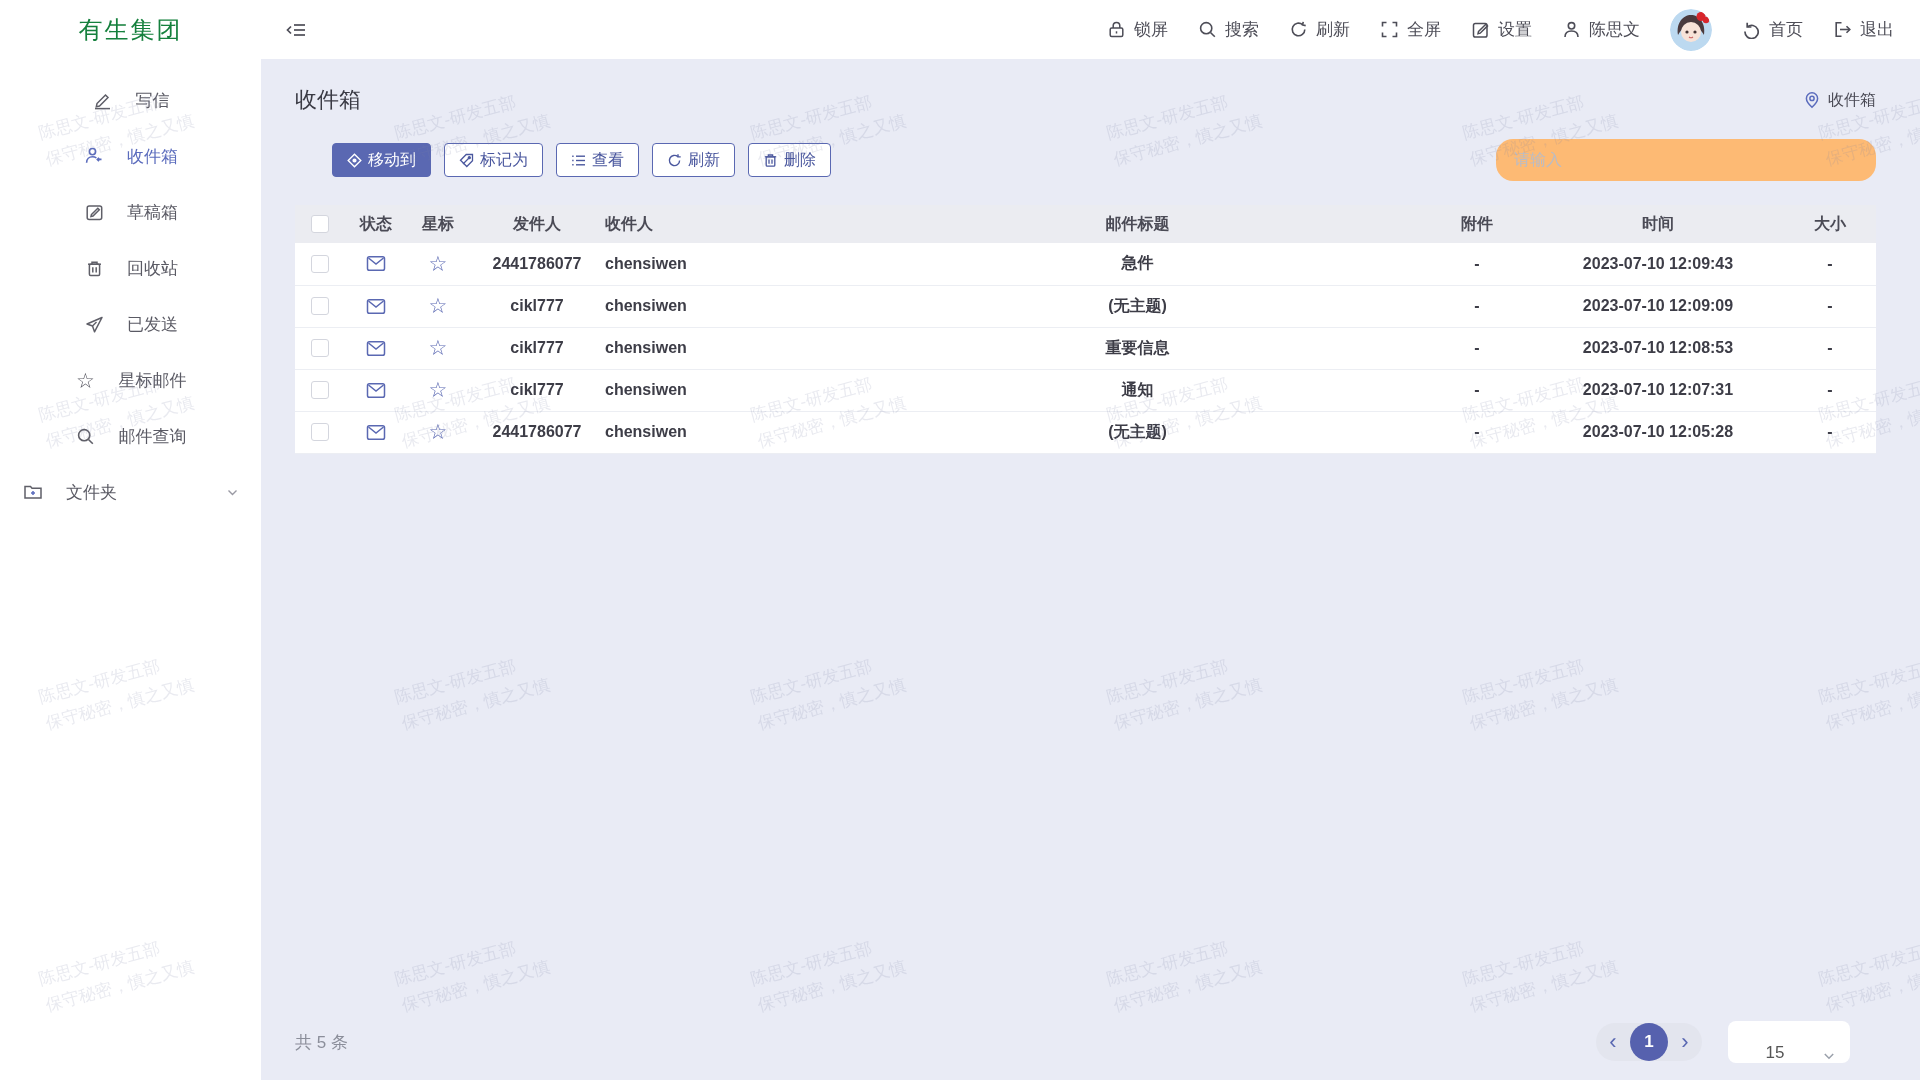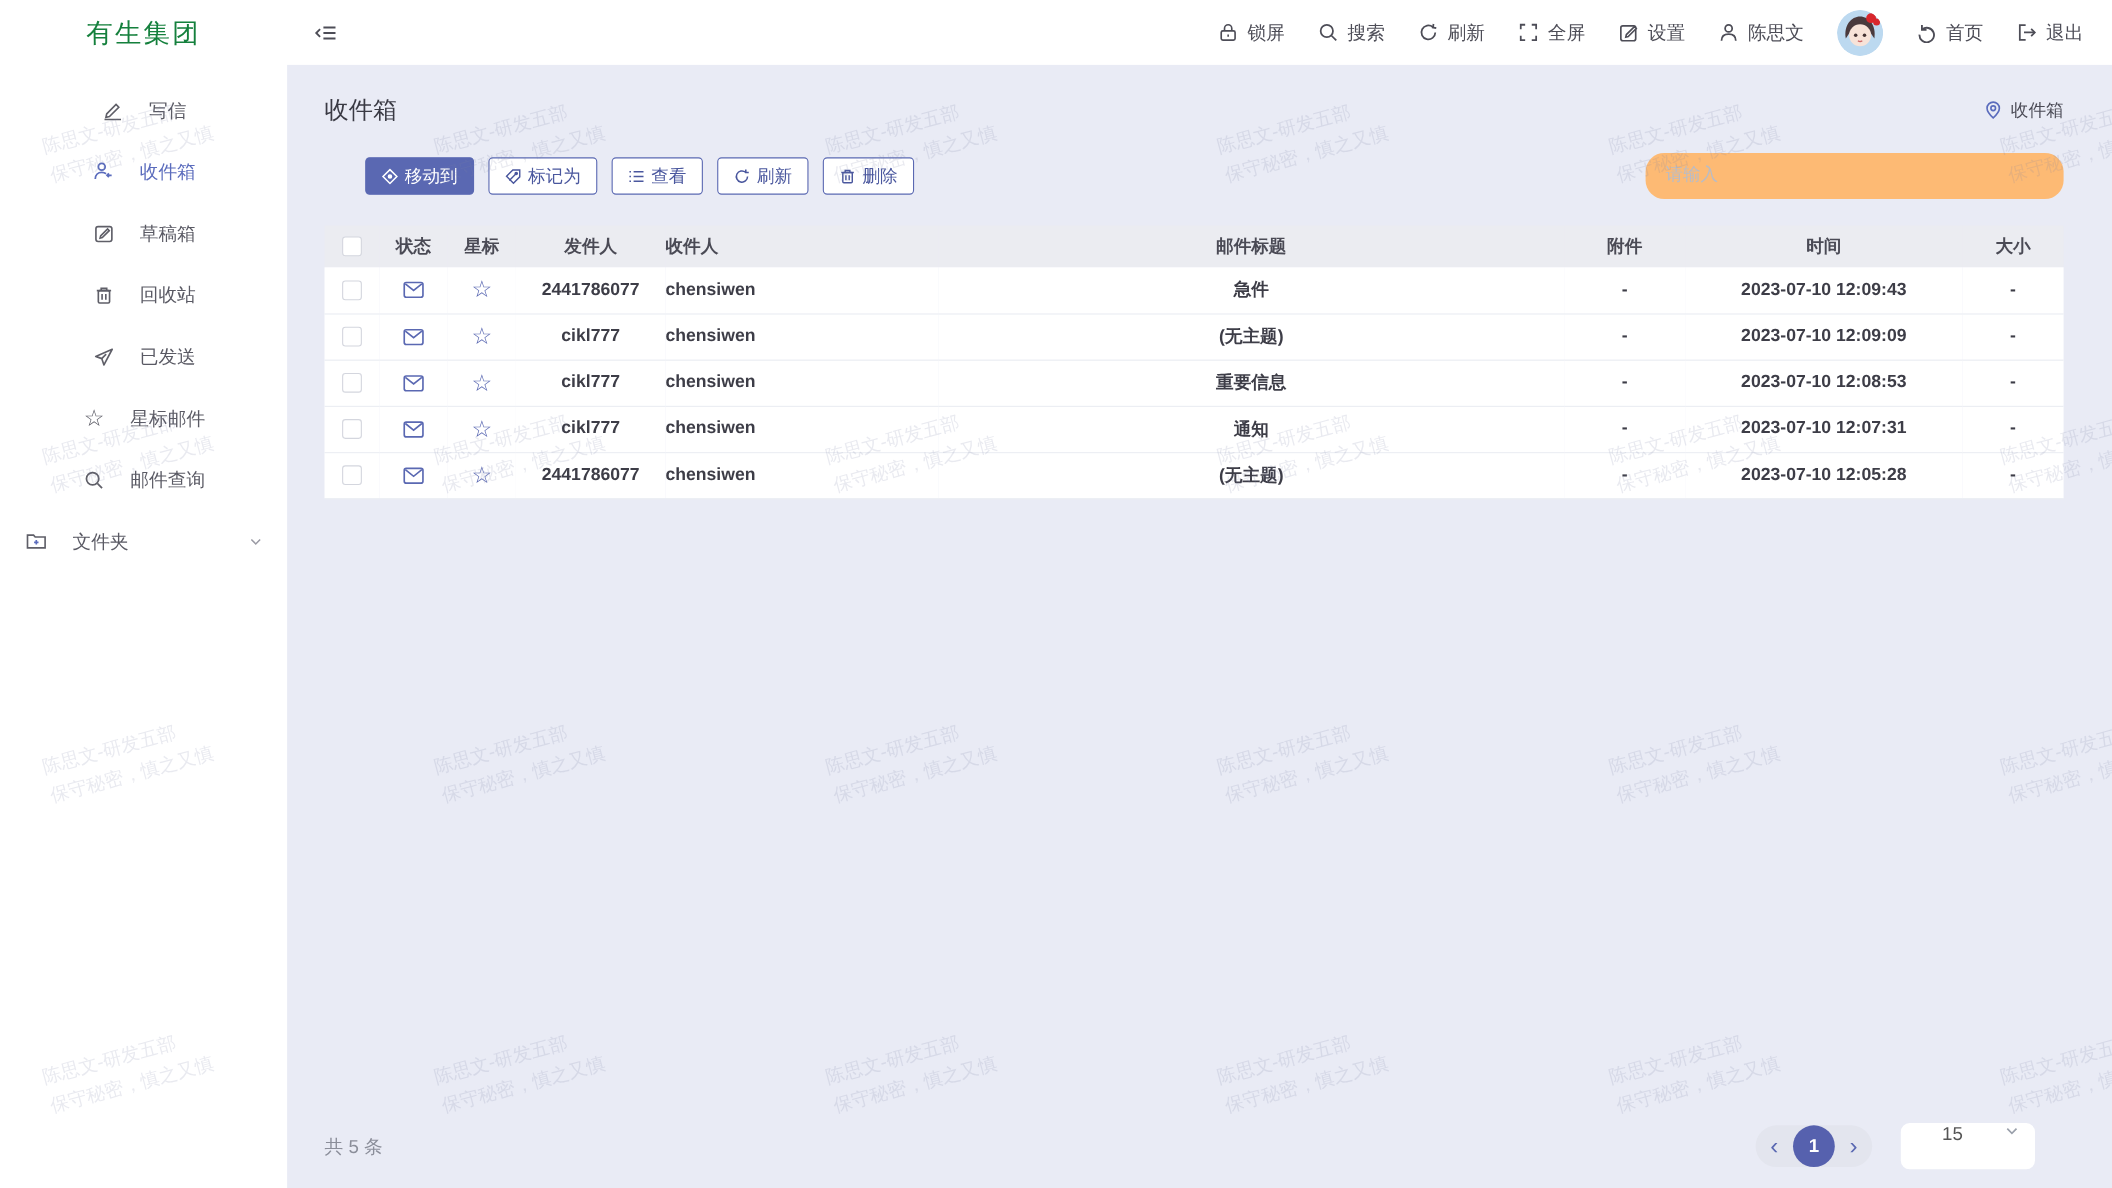--- a/index.html
+++ b/index.html
@@ -71,21 +71,21 @@
   .footer { margin-top:auto; height:76px; display:flex; align-items:center;
             color:#8b8e9a; font-size:17px; padding-right:26px; }
   .pager { margin-left:auto; display:flex; align-items:center; height:38px;
            background:#e3e5ee; border-radius:19px; }
   .pg-arrow { width:34px; text-align:center; color:#5a68b2; font-size:22px;
               cursor:pointer; line-height:38px; user-select:none; }
   .pg-current { width:38px; height:38px; border-radius:50%; background:#5661ae;
                 color:#fff; display:flex; align-items:center; justify-content:center;
                 font-size:17px; font-weight:700; cursor:pointer; }
   .page-size { margin-left:26px; width:122px; height:42px; background:#fff;
-               border-radius:8px; display:flex; align-items:flex-start; cursor:pointer; }
+               border-radius:8px; display:flex; align-items:flex-end; cursor:pointer; }
   .page-size .val { flex:1; text-align:center; color:#555; font-size:17px; }
   .page-size .chev { margin-right:14px; color:#9aa0ab; }
 
   svg { display:block; }
 </style>
 </head>
 <body>
 
 <div class="wm-layer">
     <div class="wm" style="left: 40px; top: 100px;">

